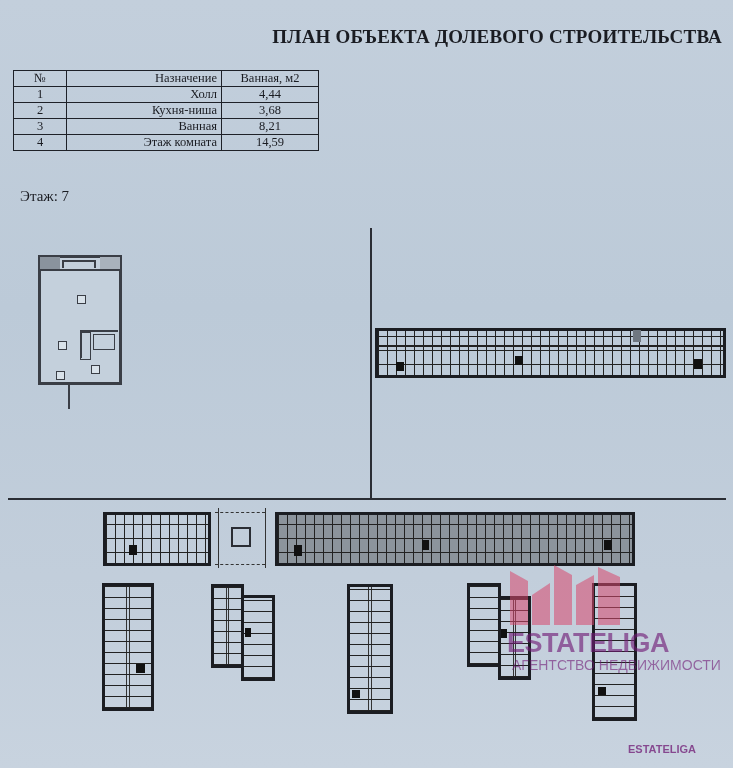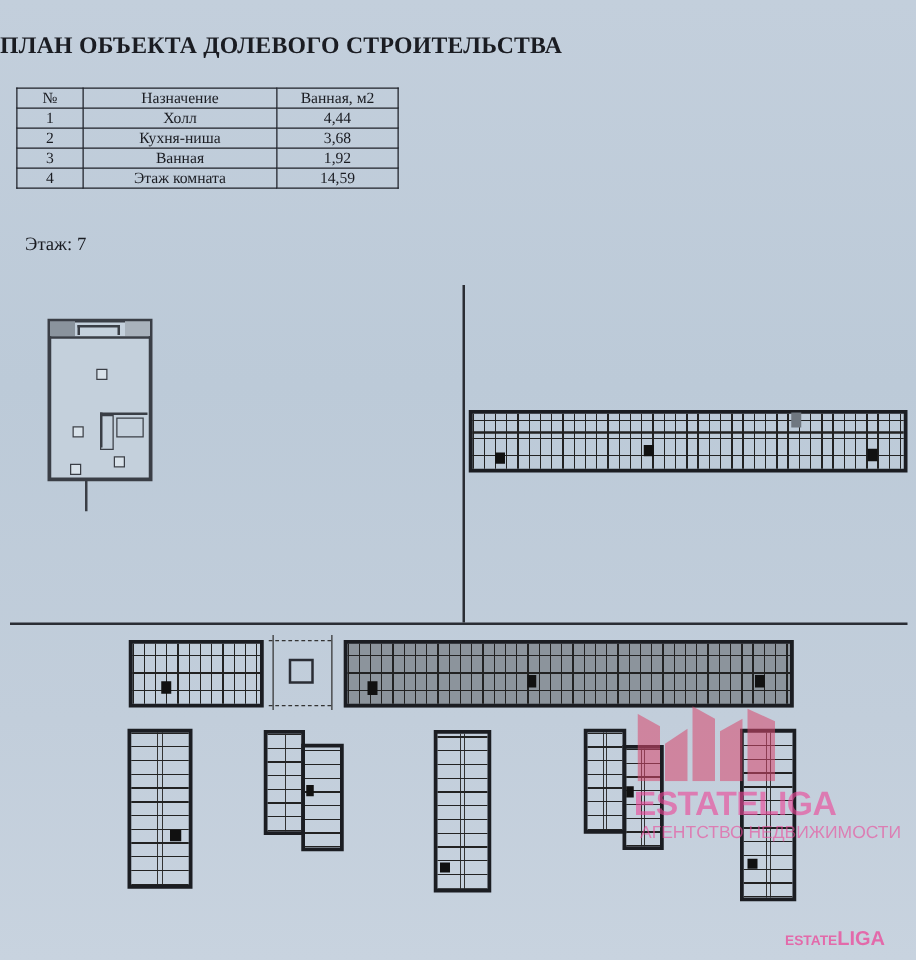--- a/index.html
+++ b/index.html
@@ -4,32 +4,32 @@
 <style>
   html, body { margin:0; padding:0; }
   body {
     width:733px; height:768px; overflow:hidden; position:relative;
     background: linear-gradient(180deg,#c3cfdc 0%,#bccad8 40%,#c2cedb 75%,#c8d3df 100%);
     font-family: "Liberation Serif", "DejaVu Serif", serif;
     color:#1a1c22;
   }
   .abs { position:absolute; }
   .title {
-    left:0; top:26px; width:722px; text-align:left;
+    left:0; top:26px; width:722px; text-align:right;
     font-weight:bold; font-size:19px; letter-spacing:0.2px;
   }
   table.rooms {
     position:absolute; left:13px; top:70px; width:306px;
     border-collapse:collapse; font-size:12.5px;
   }
   table.rooms td, table.rooms th {
     border:1px solid #1e2128; padding:0 4px; height:15px; line-height:15px; font-weight:normal;
   }
   table.rooms .c-num { width:44px; text-align:center; }
-  table.rooms .c-name { text-align:center; }
+  table.rooms .c-name { text-align:right; }
   table.rooms .c-area { width:88px; text-align:center; }
   .floor { left:20px; top:188px; font-size:15px; }
   .vline { left:370px; top:228px; width:2px; height:270px; background:#2a2d34; }
   .hline { left:8px; top:498px; width:718px; height:2px; background:#2a2d34; }
   
   .apt { left:38px; top:255px; width:84px; height:130px; border:3px solid #3a3e46; box-sizing:border-box; background:#c4d0dc; }
   .apt-shade1 { left:40px; top:257px; width:20px; height:12px; background:#8a939d; }
   .apt-shade2 { left:100px; top:257px; width:20px; height:12px; background:#a9b2bc; }
   .apt-window { left:62px; top:260px; width:34px; height:8px; border:2px solid #3a3e46; border-bottom:none; box-sizing:border-box; }
   .apt-inner { left:40px; top:269px; width:80px; height:2px; background:#3a3e46; }
@@ -44,26 +44,26 @@
       repeating-linear-gradient(90deg, #222 0 1px, transparent 1px 9px),
       repeating-linear-gradient(0deg, transparent 0 10px, #222 10px 11px, transparent 11px 14px);
     border:3px solid #1b1d22; box-sizing:border-box; }
   .bldg-v { background:
       repeating-linear-gradient(0deg, #222 0 1px, transparent 1px 11px),
       linear-gradient(90deg, transparent 0 45%, #333 45% 47%, transparent 47% 53%, #333 53% 55%, transparent 55%);
     border:3px solid #1b1d22; box-sizing:border-box; }
   .bldg.dark { background-color:#8c949c; }
   .core { background:#111; }
   .courtyard { border:2px solid #2a2d34; box-sizing:border-box; }
-  .watermark { color:#ec4899; font-family:"Liberation Sans", "DejaVu Sans", sans-serif; }
+  .watermark { color:#701a75; font-family:"Liberation Sans", "DejaVu Sans", sans-serif; }
   .wm-logo { left:510px; top:563px; width:120px; height:62px; opacity:0.55; }
   .wm-text { left:507px; top:628px; font-size:27px; font-weight:bold; opacity:0.62; letter-spacing:-0.5px; }
   .wm-sub { left:512px; top:657px; font-size:14px; opacity:0.6; }
   .wm-small { left:628px; top:743px; font-size:11px; font-weight:bold; opacity:0.75; }
-  .wm-small b { font-size:16px;margin-top:41px; }
+  .wm-small b { font-size:11px;margin-top:41px; }
 </style>
 </head>
 <body>
 
 <div class="abs title">ПЛАН ОБЪЕКТА ДОЛЕВОГО СТРОИТЕЛЬСТВА</div>
 
 <table class="rooms">
   <tbody>
       <tr>
     <th class="c-num">№</th>
@@ -76,21 +76,21 @@
     <td class="c-area">4,44</td>
   </tr>
   <tr>
     <td class="c-num">2</td>
     <td class="c-name">Кухня-ниша</td>
     <td class="c-area">3,68</td>
   </tr>
   <tr>
     <td class="c-num">3</td>
     <td class="c-name">Ванная</td>
-    <td class="c-area">1,92</td>
+    <td class="c-area">8,21</td>
   </tr>
   <tr>
     <td class="c-num">4</td>
     <td class="c-name">Этаж комната</td>
     <td class="c-area">14,59</td>
   </tr>
 </tbody>
   </table>
 
 <div class="abs floor">Этаж: 7</div>

